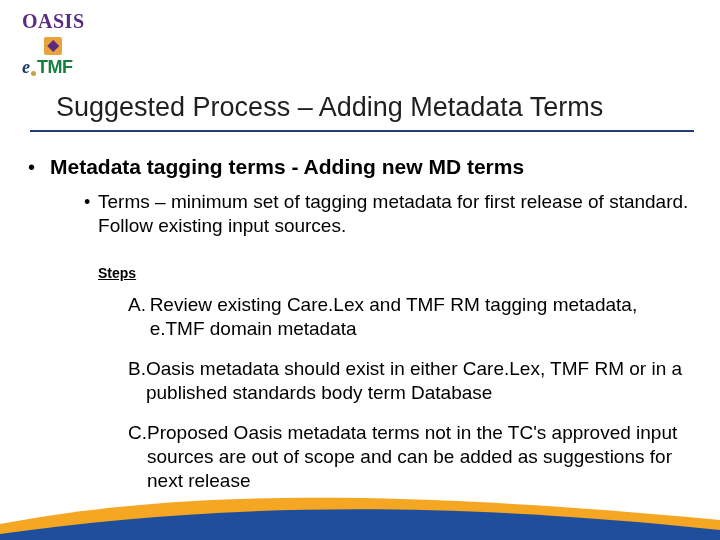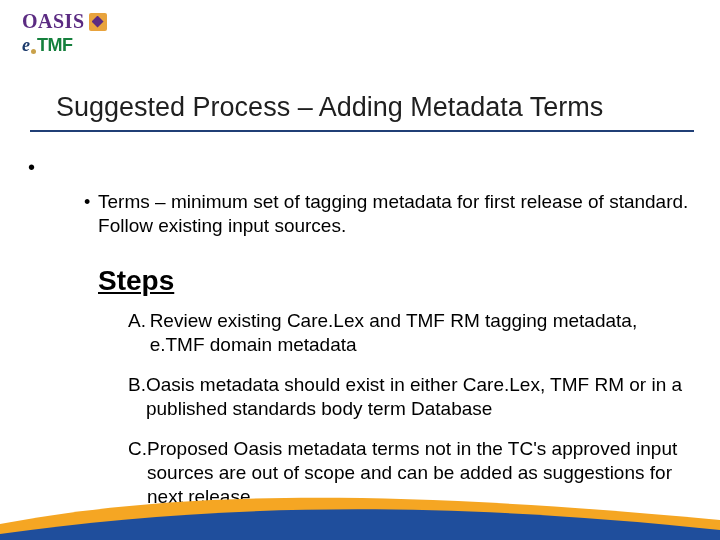--- a/index.html
+++ b/index.html
@@ -1,42 +1,42 @@
 <!DOCTYPE html>
 <html><head>
 <meta charset="utf-8">
 <style>
   * { margin: 0; padding: 0; box-sizing: border-box; }
   html, body { width: 720px; height: 540px; font-family: Arial, Helvetica, sans-serif; background: #fff; position: relative; overflow: hidden; }
 
   .slide { width: 720px; height: 540px; position: relative; }
 
   .logo-block { position: absolute; top: 10px; left: 22px; }
-  .oasis-row { display: flex; align-items: center; gap: 4px; }
+  .oasis-row { display: flex; align-items: center; gap: 4px; flex-direction: column; }
   .oasis-text { font-family: Georgia, 'Times New Roman', serif; font-weight: bold; font-size: 20px; color: #5b2b82; letter-spacing: 0.5px; }
   .oasis-badge { width: 18px; height: 18px; background: #e8a33d; border-radius: 2px; position: relative; display: inline-block; }
   .oasis-badge::before { content: ""; position: absolute; top: 3px; left: 3px; width: 12px; height: 12px; background: #5b2b82; clip-path: polygon(50% 0, 100% 50%, 50% 100%, 0 50%); }
   .etmf-row { display: flex; align-items: baseline; margin-top: 2px; }
   .etmf-e { font-family: Georgia, serif; font-style: italic; font-weight: bold; font-size: 18px; color: #1b3a6b; }
   .etmf-dot { width: 5px; height: 5px; background: #c9a14a; border-radius: 50%; margin: 0 1px 2px 1px; align-self: flex-end; }
   .etmf-tmf { font-family: Arial, sans-serif; font-weight: 900; font-size: 18px; color: #15803d; letter-spacing: -0.5px; }
 
   .title { position: absolute; top: 92px; left: 56px; right: 47px; font-size: 27px; color: #1f1f1f; font-weight: 400; }
   .title-rule { position: absolute; top: 130px; left: 30px; right: 26px; height: 2px; background: #203f76; }
 
   .content { position: absolute; top: 154px; left: 28px; right: 30px; color: #000; }
   .lvl1 { display: flex; margin-bottom: 10px; }
   .lvl1 .b { width: 22px; font-size: 20px; line-height: 26px; }
   .lvl1 .t { font-size: 21px; font-weight: bold; line-height: 26px; }
 
   .lvl2 { display: flex; margin: 8px 0 14px 56px; }
   .lvl2 .b { width: 20px; font-size: 18px; line-height: 24px; }
   .lvl2 .t { font-size: 19px; line-height: 24px; }
 
-  .steps-h { margin-left: 70px; font-size: 28px; font-weight: bold; text-decoration: underline; margin-bottom: 12px; margin-top: 27px; }
+  .steps-h { margin-left: 70px; font-size: 14px; font-weight: bold; text-decoration: underline; margin-bottom: 12px; margin-top: 27px; }
 
   .step { display: flex; margin: 0 0 16px 100px; }
   .step .l { width: 28px; font-size: 19px; line-height: 24px; }
   .step .t { font-size: 19px; line-height: 24px; }
 
   .swoosh { position: absolute; left: 0; bottom: 0; width: 720px; height: 64px; pointer-events: none; }
 </style>
 </head>
 <body>
 
@@ -53,20 +53,21 @@
       <span class="etmf-tmf">TMF</span>
     </div>
   </div>
 
   <div class="title">Suggested Process – Adding Metadata Terms</div>
   <div class="title-rule"></div>
 
   <div class="content">
     <div class="lvl1">
       <div class="b">•</div>
+      <div class="t">Metadata tagging terms - Adding new MD terms</div>
     </div>
 
     <div class="lvl2">
       <div class="b">•</div>
       <div class="t">Terms – minimum set of tagging metadata for first release of standard.  Follow existing input sources.</div>
     </div>
 
     <div class="steps-h">Steps</div>
 
     <div class="step">

